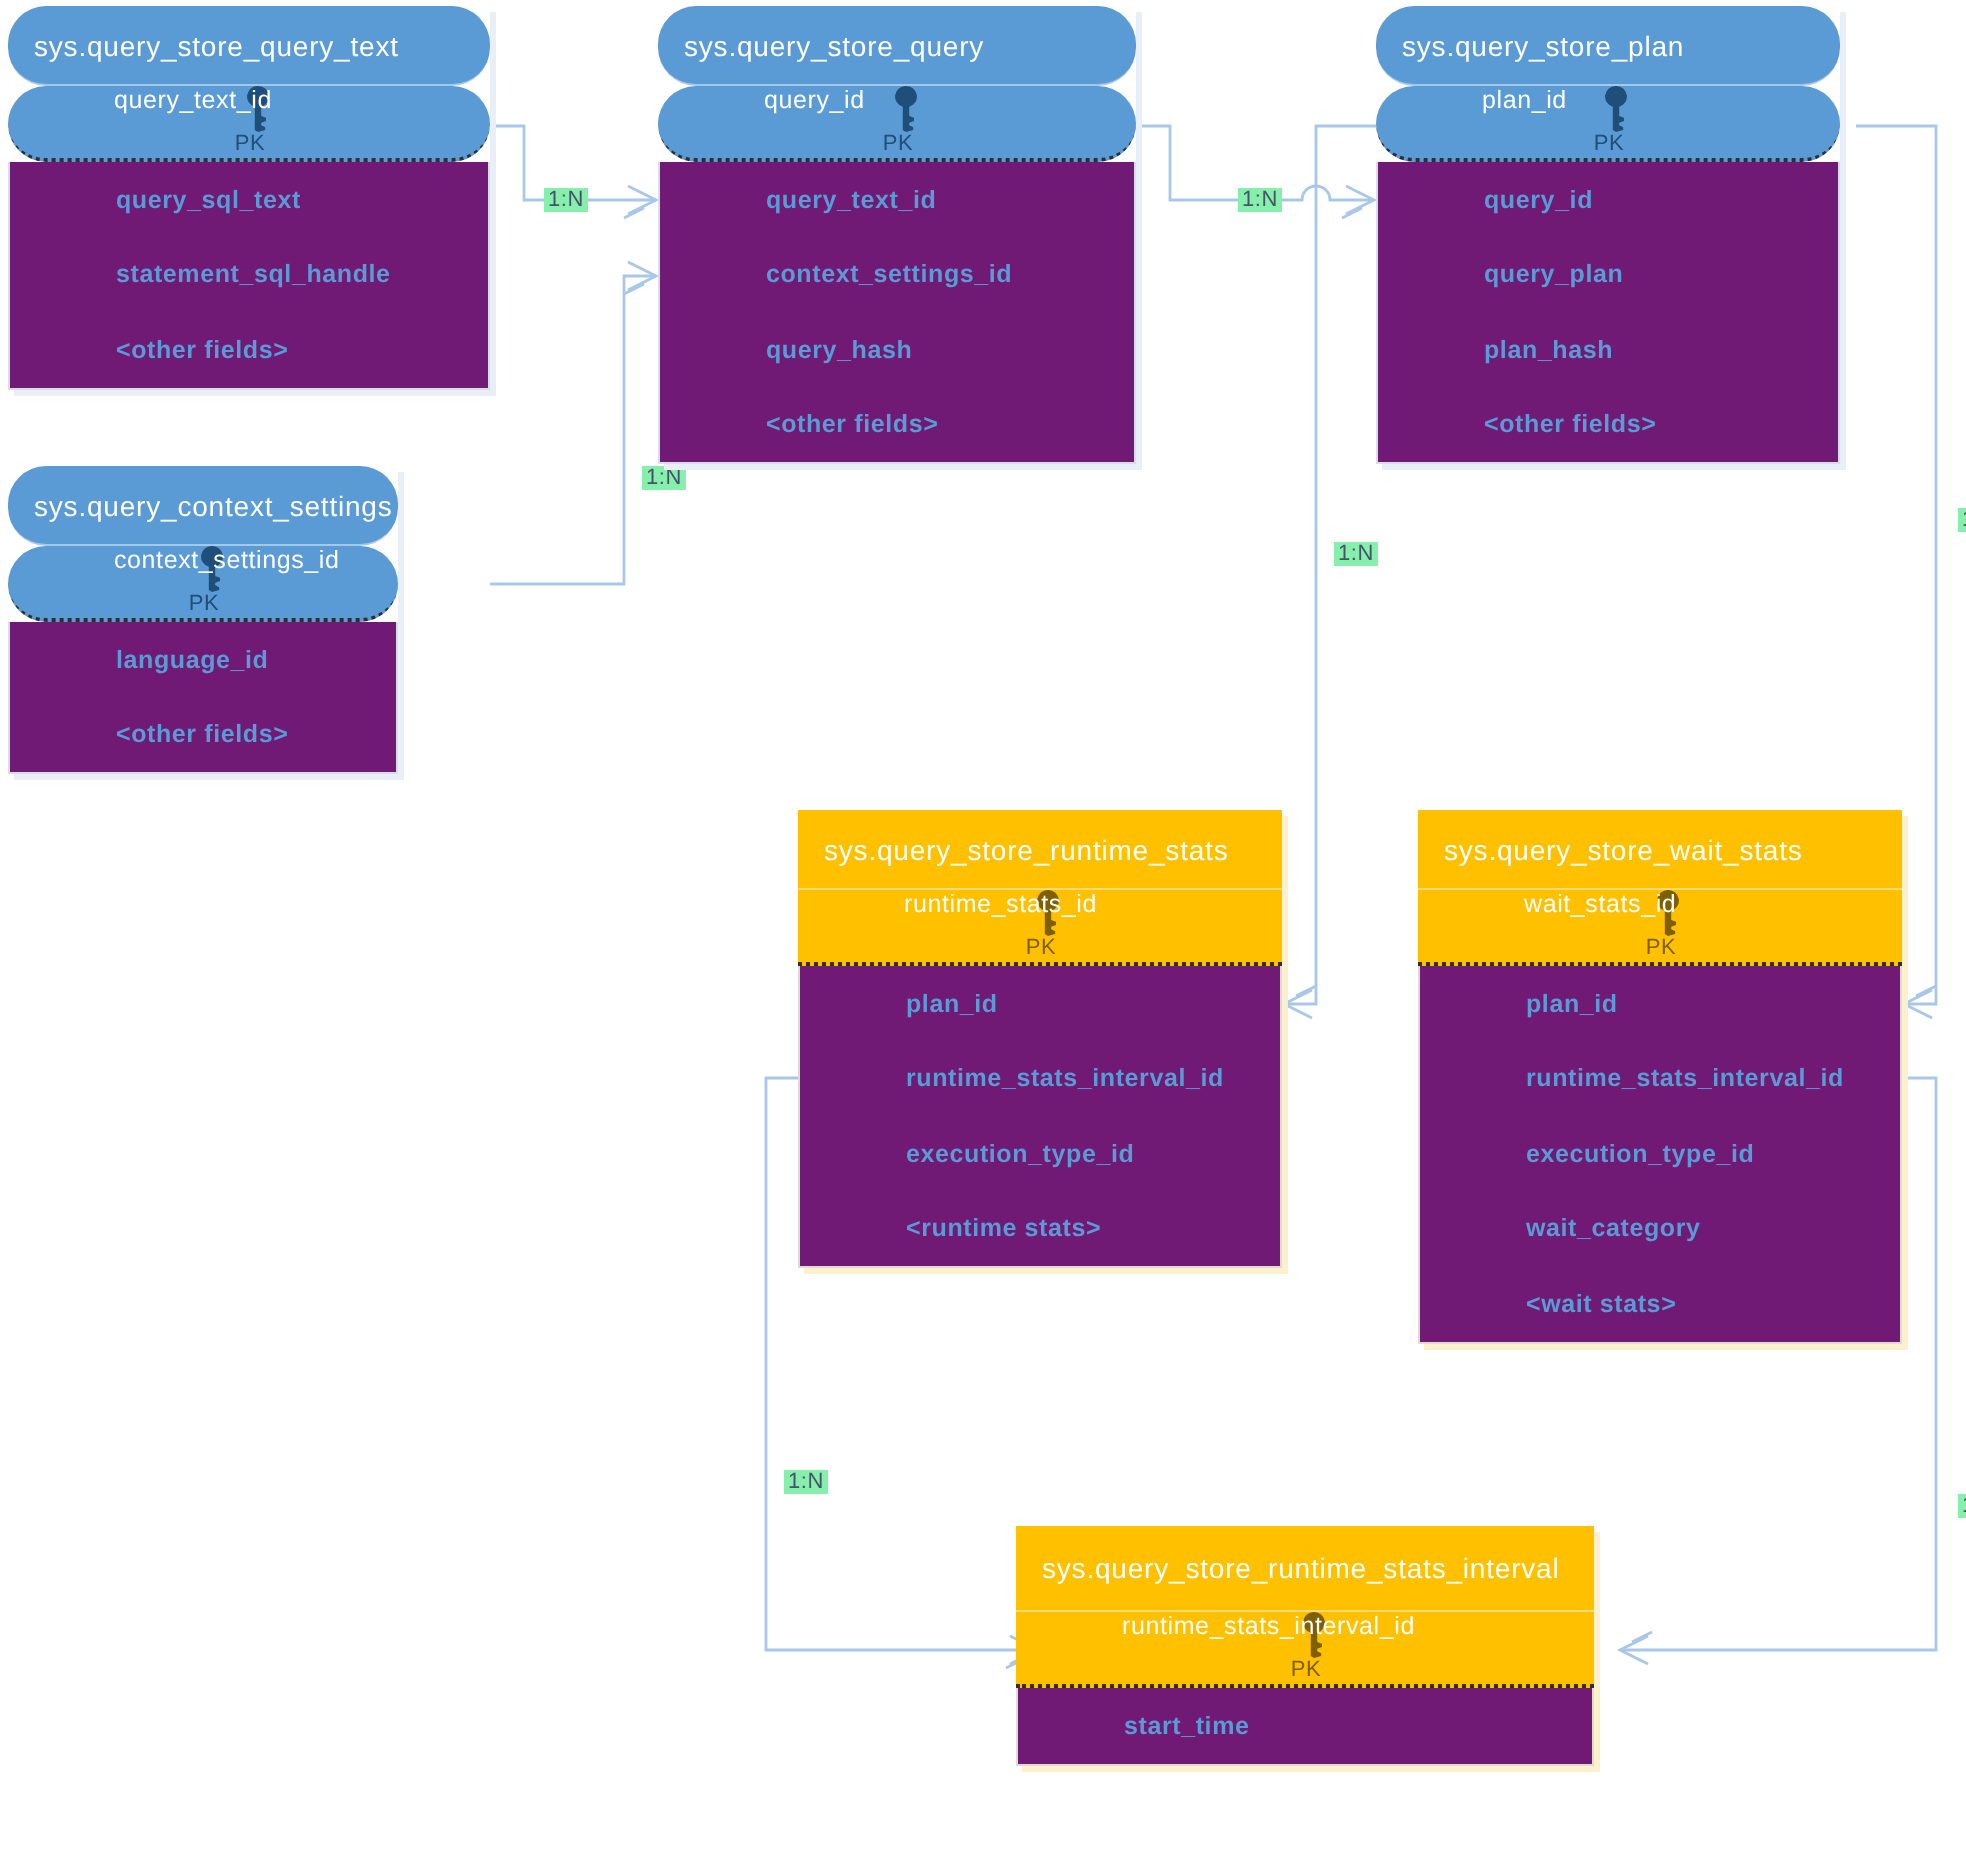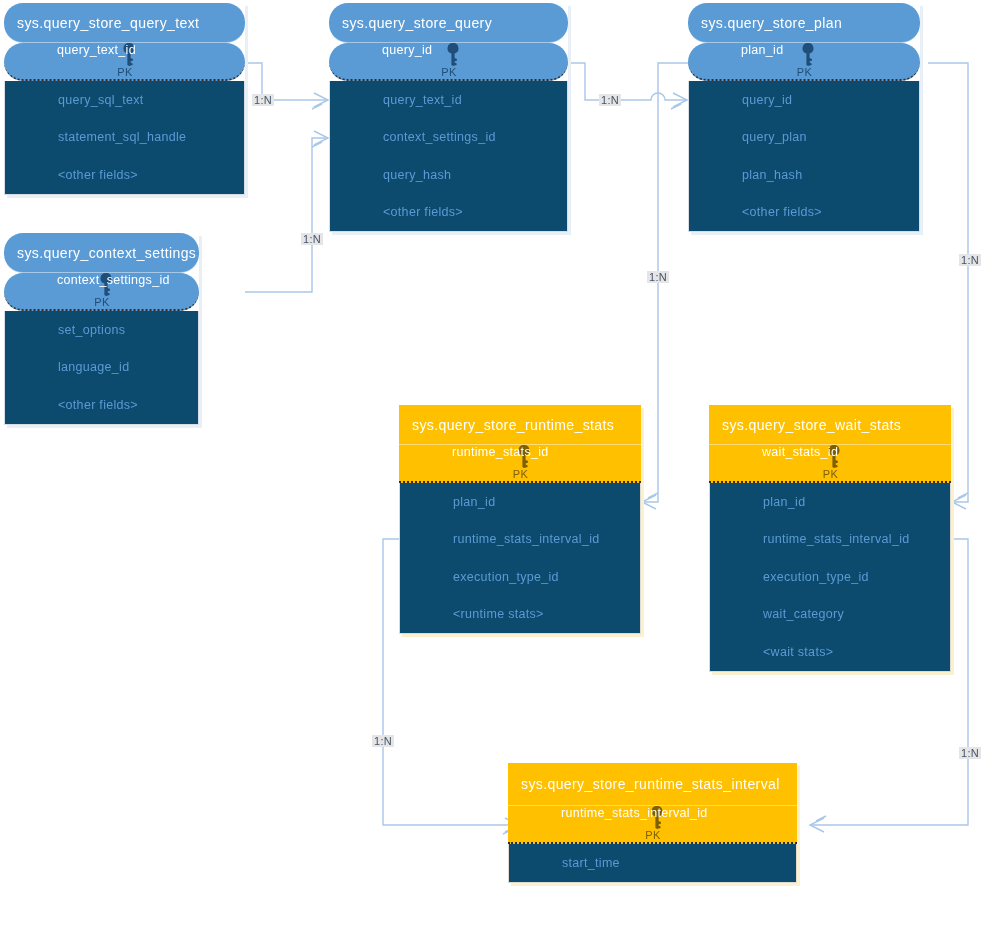--- a/index.html
+++ b/index.html
@@ -33,32 +33,32 @@
   .pk-badge { font-size:11px; margin-left:1px; letter-spacing:.3px; }
   .blue   .pk-badge { color:#1F4E79; }
   .orange .pk-badge { color:#7F6000; }
   .blue   .key svg path { fill:#1F4E79; }
   .orange .key svg path { fill:#7F6000; }
   .pk-field {
     position:absolute; left:53px; color:#ffffff;
     font-size:12.5px; letter-spacing:.3px; white-space:nowrap;
   }
 
-  .e-body { background:#0c4a6e; border:1px solid #D8DEE6; border-top:none; }
+  .e-body { background:#701a75; border:1px solid #D8DEE6; border-top:none;font-weight:bold; }
   .orange + * {}
   .entity.orange .e-body { border-color:#DDDBD2; }
   .e-field {
     height:37.5px; display:flex; align-items:center; padding-left:53px;
     color:#5B9BD5; font-size:12.5px; letter-spacing:.3px; white-space:nowrap;
   }
 
   .wire-label {
     position:absolute; transform:translate(-50%,-50%);
-    background:#e5e5e5; padding:0 2px;
-    color:#44546A; font-size:11px; letter-spacing:.3px;
+    background:#86efac; padding:0 2px;
+    color:#44546A; font-size:11px; letter-spacing:.3px;margin-left:20px;
   }
 </style>
 </head>
 <body>
 
 <div class="canvas">
 
   <svg class="wires" width="983" height="933">
     <defs>
       <marker id="arr" markerUnits="userSpaceOnUse" markerWidth="22" markerHeight="20" viewBox="0 0 22 20" refX="19" refY="9" orient="auto">
@@ -145,21 +145,20 @@
     <div class="e-pk">
       <span class="key">
           <svg width="14" height="23" viewBox="0 0 14 23">
             <path d="M7 0a5.3 5.3 0 0 1 1.6 10.4V15l2.4 .9v1.6l-2.4 .9v1.2l2 1v1.4L7 23l-1.6-1V10.4A5.3 5.3 0 0 1 7 0z"></path>
           </svg>
         </span>
       <span class="pk-badge">PK</span>
       <span class="pk-field">context_settings_id</span>
     </div>
     <div class="e-body">
-      <div class="e-field">set_options</div>
       <div class="e-field">language_id</div>
       <div class="e-field">&lt;other fields&gt;</div>
     </div>
   </div>
 
   <div class="entity orange" style="left:399px;top:405px;width:242px">
     <div class="e-title">sys.query_store_runtime_stats</div>
     <div class="e-pk">
       <span class="key">
           <svg width="14" height="23" viewBox="0 0 14 23">

